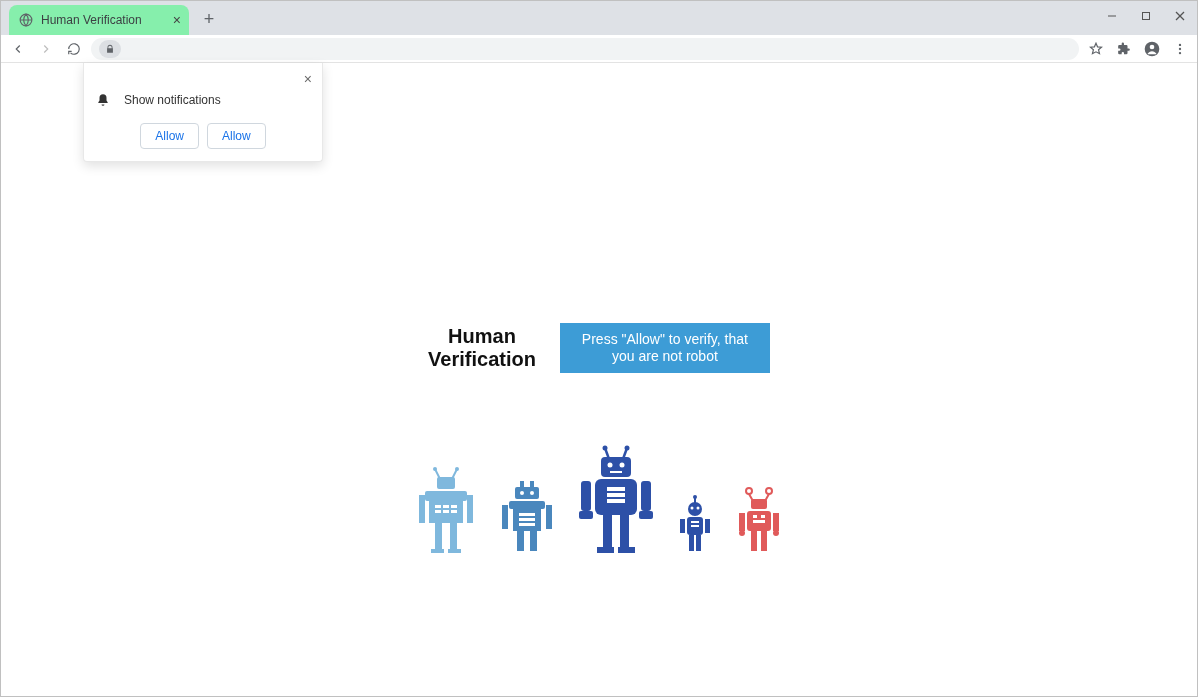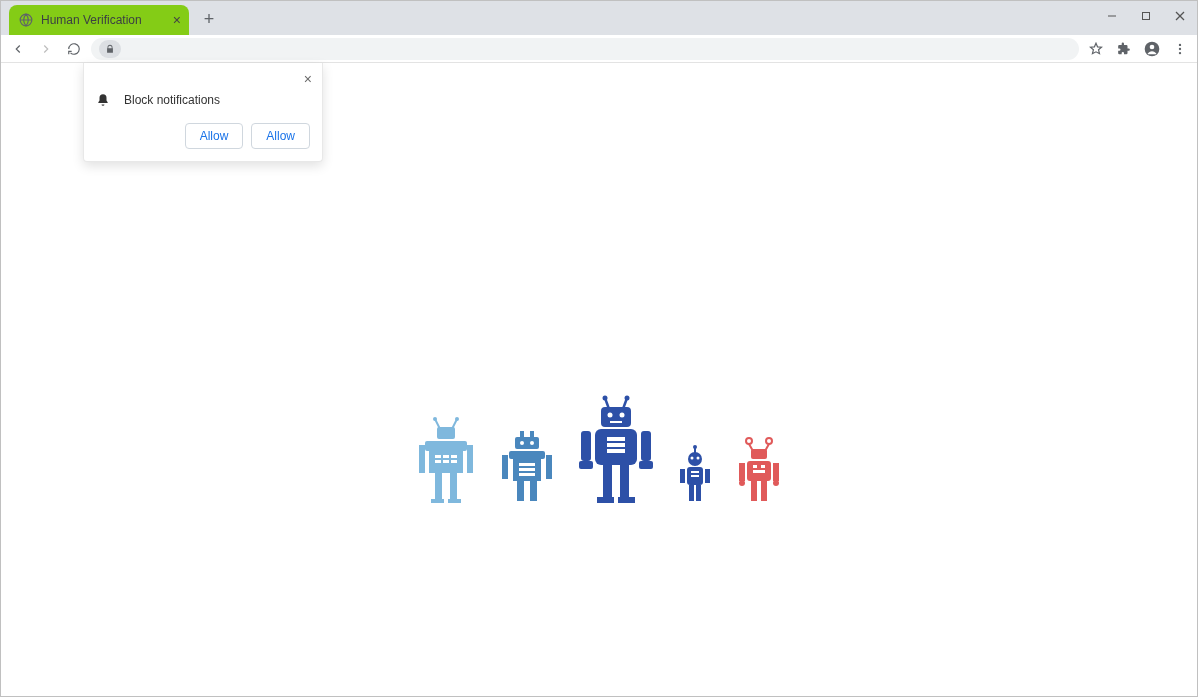--- a/index.html
+++ b/index.html
@@ -1,38 +1,38 @@
 <!DOCTYPE html>
 <html><head>
 <meta charset="utf-8">
 <style>
   * { box-sizing: border-box; margin: 0; padding: 0; }
   html, body { width: 1198px; height: 697px; font-family: "Segoe UI", Arial, sans-serif; overflow: hidden; background: #fff; }
   .browser-frame { width: 100%; height: 100%; border: 1px solid #c0c0c0; display: flex; flex-direction: column; background: #fff; }
   .tab-strip { height: 34px; background: #dee1e6; display: flex; align-items: flex-end; position: relative; }
-  .tab { background: #84cc16; height: 30px; width: 180px; margin-left: 8px; border-top-left-radius: 8px; border-top-right-radius: 8px; display: flex; align-items: center; padding: 0 10px; font-size: 12px; color: #3c4043; position: relative; }
+  .tab { background: #86efac; height: 30px; width: 180px; margin-left: 8px; border-top-left-radius: 8px; border-top-right-radius: 8px; display: flex; align-items: center; padding: 0 10px; font-size: 12px; color: #3c4043; position: relative; }
   .tab .globe { width: 14px; height: 14px; margin-right: 8px; color: #5f6368; }
   .tab .close { position: absolute; right: 8px; color: #444; font-size: 14px; line-height: 1; cursor: pointer; }
   .new-tab { width: 28px; height: 28px; display: flex; align-items: center; justify-content: center; color: #5f6368; font-size: 18px; cursor: pointer; margin-left: 6px; margin-bottom: 2px; }
   .window-controls { position: absolute; right: 0; top: 0; height: 30px; display: flex; }
   .window-controls div { width: 34px; display: flex; align-items: center; justify-content: center; color: #555; font-size: 12px; cursor: pointer; }
   .toolbar { height: 28px; background: #fff; border-bottom: 1px solid #e3e3e3; display: flex; align-items: center; padding: 0 6px; gap: 6px; }
   .nav-icon { width: 22px; height: 22px; display: flex; align-items: center; justify-content: center; color: #5f6368; cursor: pointer; border-radius: 50%; }
   .nav-icon.disabled { color: #bdbdbd; }
   .omnibox { flex: 1; height: 22px; background: #f1f3f4; border-radius: 12px; display: flex; align-items: center; padding: 0 8px; }
   .lock-pill { background: #dcdfe3; border-radius: 10px; padding: 0 6px; height: 18px; display: flex; align-items: center; }
   .lock-pill svg { width: 10px; height: 10px; color: #5f6368; }
   .right-icons { display: flex; gap: 6px; align-items: center; }
   .content-area { flex: 1; position: relative; background: #fff; }
   .popup { position: absolute; top: 0; left: 82px; width: 240px; background: #fff; border: 1px solid #e8e8e8; border-top: none; box-shadow: 0 4px 12px rgba(0,0,0,0.12); border-radius: 0 0 4px 4px; padding: 12px; }
   .popup-close { position: absolute; top: 8px; right: 10px; color: #6a6a6a; font-size: 14px; cursor: pointer; }
   .popup-row { display: flex; align-items: center; gap: 14px; margin-top: 18px; margin-bottom: 16px; }
   .popup-row svg { width: 14px; height: 14px; color: #333; }
   .popup-row span { font-size: 12px; color: #333; }
-  .popup-buttons { display: flex; justify-content: flex-end; gap: 8px; }
+  .popup-buttons { display: flex; justify-content: center; gap: 8px; }
   .popup-buttons button { background: #fff; border: 1px solid #d0d7de; color: #1a73e8; font-size: 12px; padding: 5px 14px; border-radius: 4px; cursor: pointer; }
   .page-center { position: absolute; top: 260px; left: 0; right: 0; display: flex; flex-direction: column; align-items: center; }
   .hv-row { display: flex; align-items: center; gap: 24px; }
   .hv-title { font-size: 20px; font-weight: 700; color: #111; text-align: center; line-height: 1.15; }
   .hv-callout { background: #3d9cd6; color: #fff; font-size: 14px; padding: 8px 18px; text-align: center; line-height: 1.2; max-width: 210px; }
   .robots { margin-top: 72px; display: flex; align-items: flex-end; gap: 22px; }
   .robot svg { display: block; }
 </style>
 </head>
 <body>
@@ -122,29 +122,36 @@
   </div>
 
   <div class="content-area">
 
     <div class="popup">
       <span class="popup-close">×</span>
       <div class="popup-row">
         <svg viewBox="0 0 24 24" fill="currentColor">
             <path d="M12 2a6 6 0 0 0-6 6v5l-2 3v1h16v-1l-2-3V8a6 6 0 0 0-6-6zm0 20a2.5 2.5 0 0 0 2.5-2.5h-5A2.5 2.5 0 0 0 12 22z"></path>
           </svg>
-        <span>Block notifications</span>
+        <span>Show notifications</span>
       </div>
       <div class="popup-buttons">
         <button>Allow</button>
         <button>Allow</button>
       </div>
     </div>
 
     <div class="page-center">
+      <div class="hv-row">
+        <div class="hv-title">
+          <div>Human</div>
+          <div>Verification</div>
+        </div>
+        <div class="hv-callout">Press "Allow" to verify, that you are not robot</div>
+      </div>
 
       <div class="robots">
         <div class="robot">
           <svg width="62" height="88" viewBox="0 0 62 88">
             <g fill="#7fb8dd">
               <circle cx="20" cy="4" r="2"></circle>
                 <circle cx="42" cy="4" r="2"></circle>
               <line x1="20" y1="4" x2="25" y2="14" stroke="#7fb8dd" stroke-width="2"></line>
               <line x1="42" y1="4" x2="37" y2="14" stroke="#7fb8dd" stroke-width="2"></line>
               <rect x="22" y="12" width="18" height="12" rx="2"></rect>

